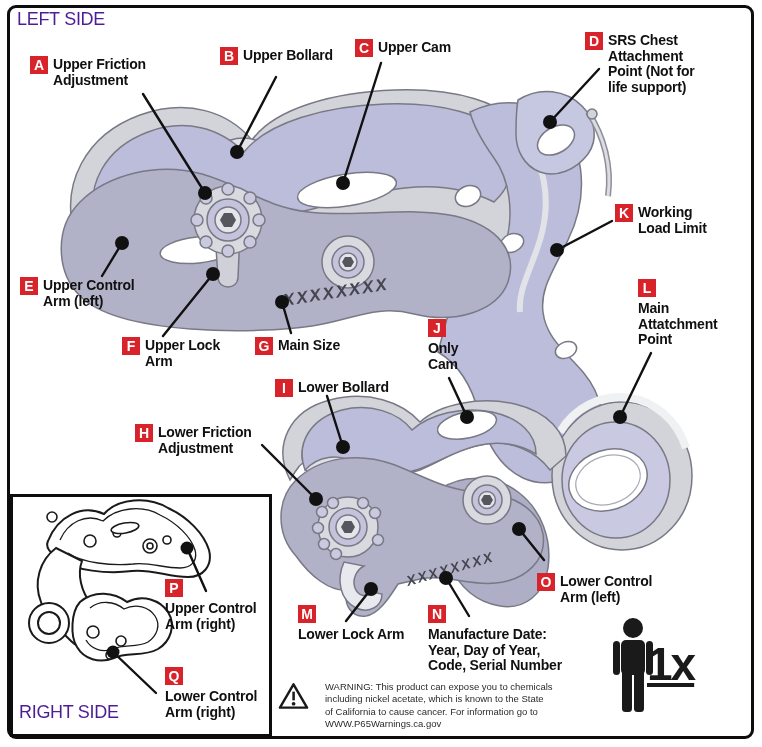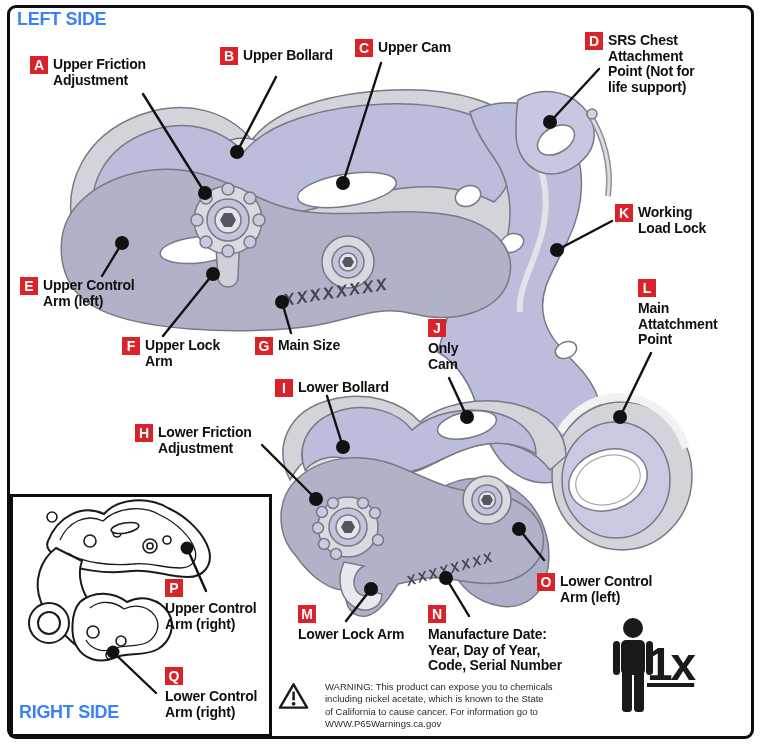--- a/index.html
+++ b/index.html
@@ -2,21 +2,21 @@
 <html><head>
 <meta charset="utf-8">
 <style>
   html,body{margin:0;padding:0;background:#fff;}
   #stage{position:relative;width:762px;height:747px;background:#fff;overflow:hidden;
          font-family:"Liberation Sans",sans-serif;}
   .frame{position:absolute;left:7px;top:5px;width:747px;height:734px;border:3px solid #0d0d0d;
          border-radius:9px;box-sizing:border-box;pointer-events:none;}
   .inset-box{position:absolute;left:10px;top:494px;width:262px;height:243px;border:3px solid #0d0d0d;
          box-sizing:border-box;pointer-events:none;}
-  .side-title{position:absolute;font-size:18px;font-weight:700;color:#3b82f6;letter-spacing:-0.3px;}
+  .side-title{position:absolute;font-size:18px;font-weight:400;color:#4c1d95;letter-spacing:-0.3px;}
   #title-left{left:17px;top:9px;}
   #title-right{left:19px;top:702px;}
   svg.art{position:absolute;left:0;top:0;}
   .callout{position:absolute;display:flex;gap:5px;align-items:flex-start;z-index:5;}
   .callout.stack{flex-direction:column;gap:3px;}
   .badge{width:18px;height:18px;min-width:18px;background:#d8232a;color:#fff;font-weight:700;
          font-size:14px;display:flex;align-items:center;justify-content:center;line-height:1;}
   .ctext{font-size:14px;font-weight:700;color:#101010;line-height:1.12;white-space:pre-line;
          letter-spacing:-0.2px;padding-top:1px;}
   .warn{position:absolute;left:278px;top:681px;display:flex;gap:16px;align-items:flex-start;z-index:4;}
@@ -284,21 +284,21 @@
     <span class="ctext">Lower Bollard</span>
   </div>
   <div class="callout stack" style="left:428px;top:319px">
     <span class="badge">J</span>
     <span class="ctext">Only
 Cam</span>
   </div>
   <div class="callout" style="left:615px;top:204px">
     <span class="badge">K</span>
     <span class="ctext">Working
-Load Lock</span>
+Load Limit</span>
   </div>
   <div class="callout stack" style="left:638px;top:279px">
     <span class="badge">L</span>
     <span class="ctext">Main
 Attatchment
 Point</span>
   </div>
   <div class="callout stack" style="left:298px;top:605px">
     <span class="badge">M</span>
     <span class="ctext">Lower Lock Arm</span>

